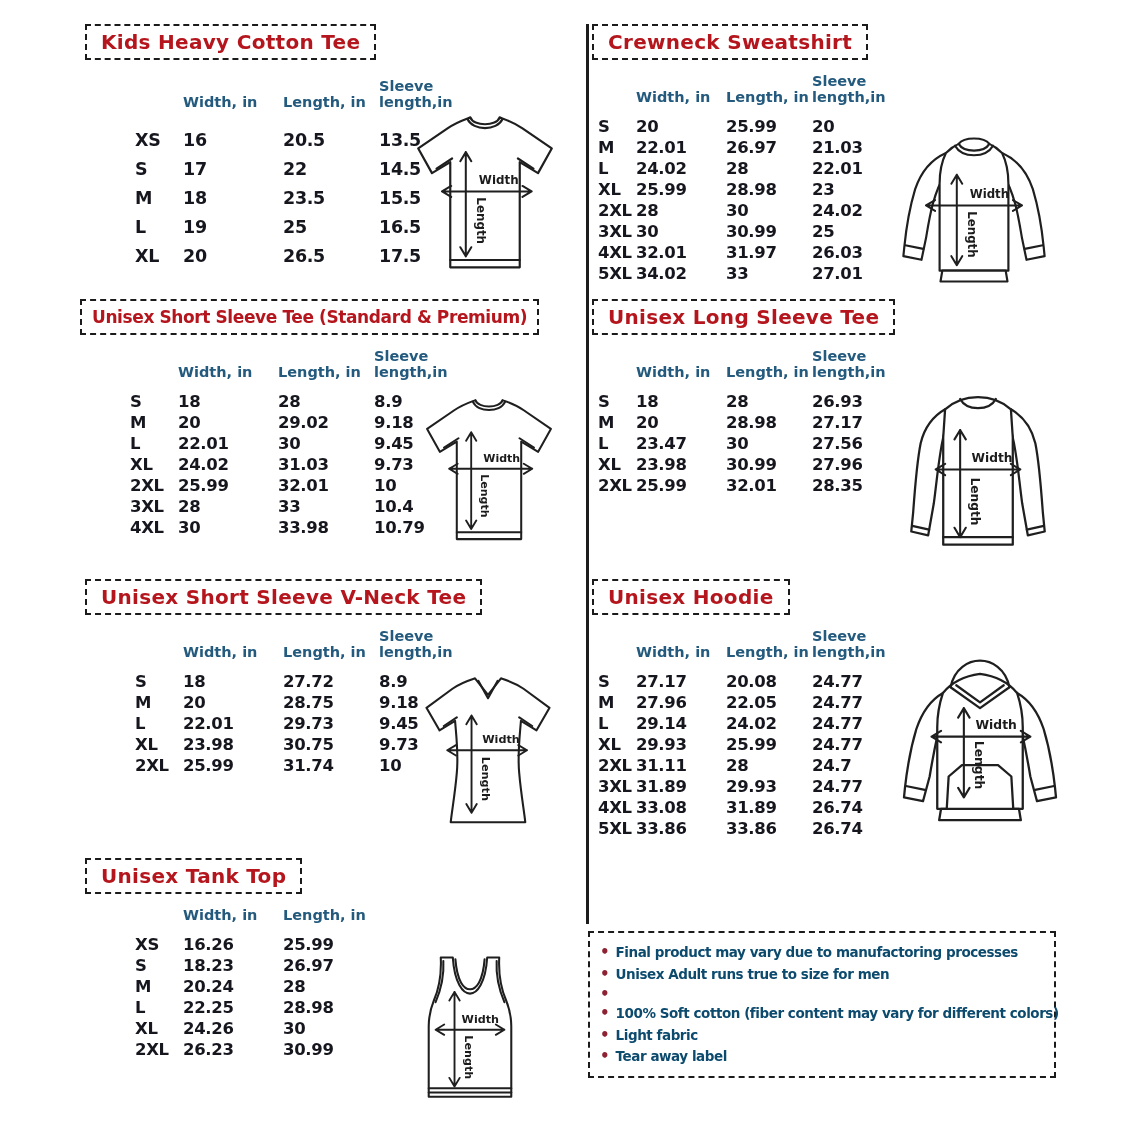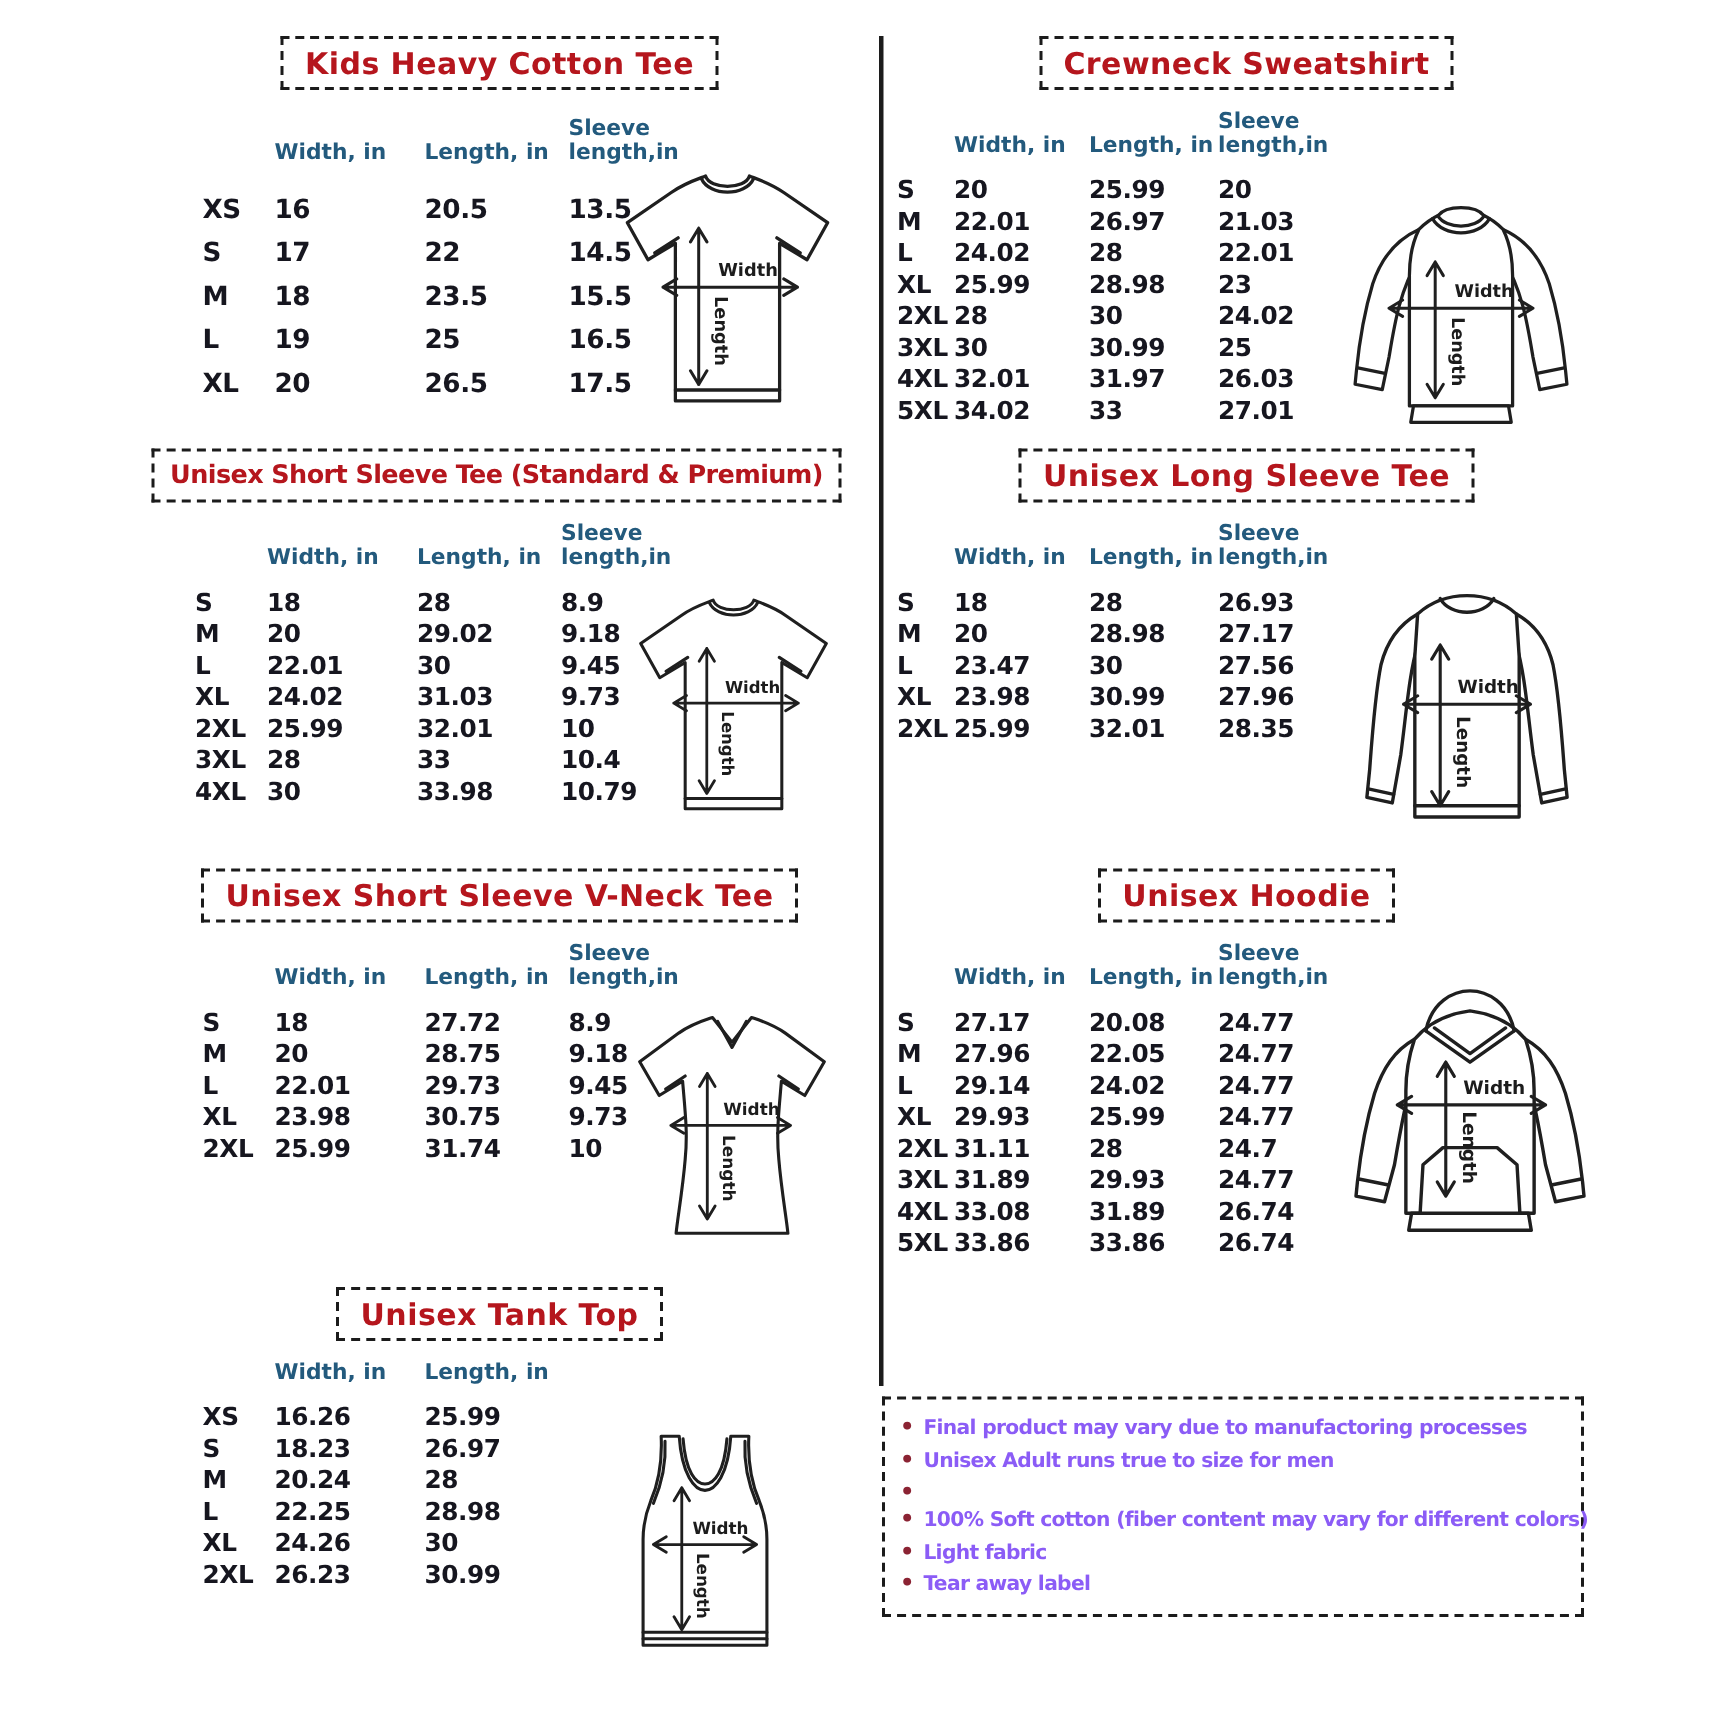--- a/index.html
+++ b/index.html
@@ -12,21 +12,21 @@
 
   .panel{position:absolute;}
   #p0{left:85px;top:24px;width:496px;height:272px;}
   #p1{left:592px;top:24px;width:478px;height:272px;}
   #p2{left:80px;top:299px;width:502px;height:272px;}
   #p3{left:592px;top:299px;width:478px;height:272px;}
   #p4{left:85px;top:579px;width:496px;height:272px;}
   #p5{left:592px;top:579px;width:478px;height:272px;}
   #p6{left:85px;top:858px;width:496px;height:270px;}
 
-  .title-row{text-align:center;}
+  .title-row{}
   .title-box{
     display:inline-block;border:2px dashed #1b1b1b;padding:4px 14px;background:#fff;white-space:nowrap;
   }
   .title{color:#b5161d;font-size:20px;font-weight:bold;letter-spacing:.3px;}
   #p2 .title{font-size:17px;letter-spacing:-.4px;}
   #p2 .title-box{padding:6px 10px;}
 
   .size-table{position:relative;}
   .t-left{padding-left:18px;}
   .t-right{padding-left:6px;}
@@ -59,21 +59,21 @@
   .gsvg .fillw{fill:#ffffff;}
   .gsvg .arrow{stroke-width:2.2;}
   .gsvg text{font-family:"DejaVu Sans",sans-serif;font-size:13px;font-weight:bold;fill:#1c1c1c;stroke:none;}
 
   .notes{
     position:absolute;left:588px;top:931px;width:468px;
     border:2px dashed #1b1b1b;padding:9px 10px 8px 10px;background:#fff;box-sizing:border-box;
   }
   .note{display:flex;align-items:baseline;white-space:nowrap;}
   .note .bullet{color:#8b2333;font-size:15px;font-weight:bold;margin-right:6px;flex:0 0 auto;}
-  .note .ntext{color:#8b5cf6;font-size:13.5px;font-weight:bold;line-height:21.5px;letter-spacing:-.45px;}
+  .note .ntext{color:#0c4a6e;font-size:13.5px;font-weight:bold;line-height:21.5px;letter-spacing:-.45px;}
 </style>
 </head>
 <body>
 
 <div class="page">
 
   <div class="divider"></div>
 
   <section class="panel" id="p0">
     <div class="title-row">

